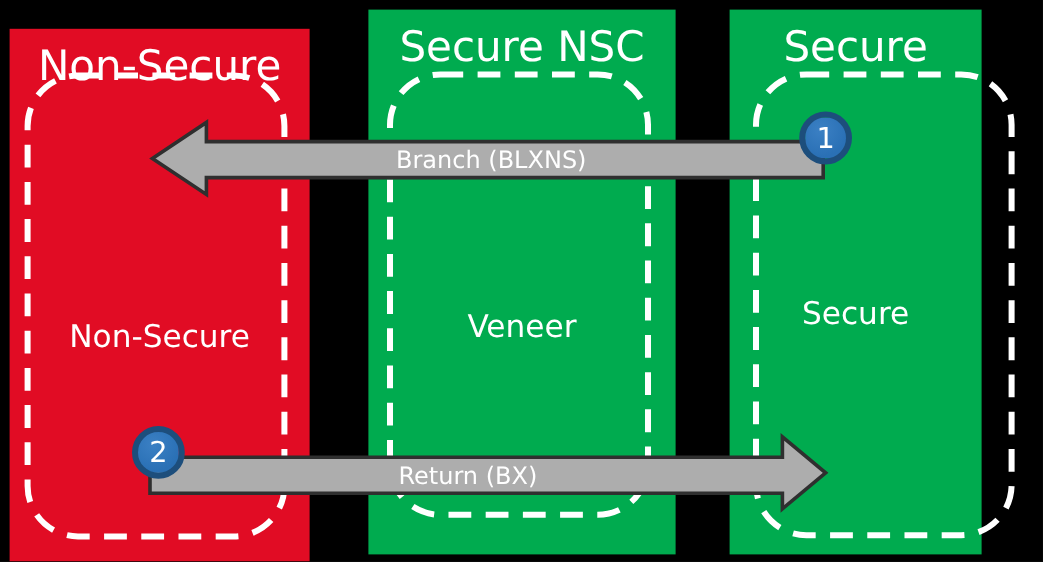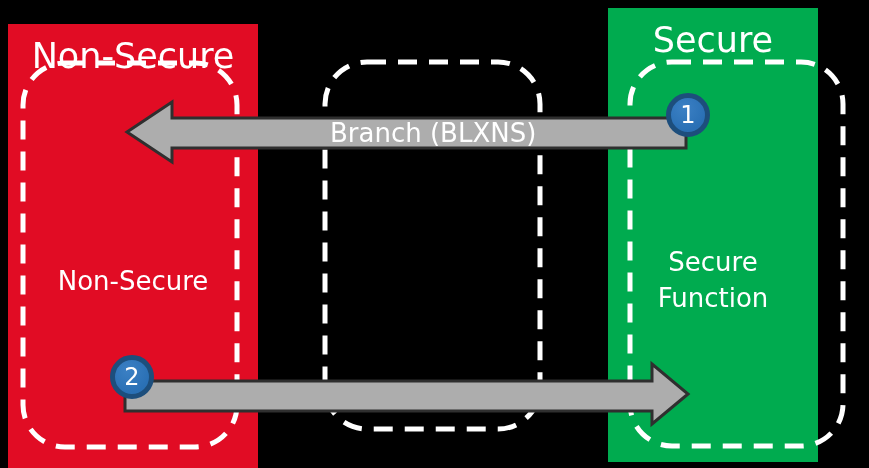--- a/index.html
+++ b/index.html
@@ -23,21 +23,21 @@
     font-size:26px;line-height:36px;
   }
   .col-body span{display:block;}
   .body-1{top:239px;}
   .body-2{top:247px;}
   .body-3{top:236px;}
   .overlay{position:absolute;left:0;top:0;pointer-events:none;}
   .dash-rect{fill:none;stroke:var(--dashed_border);stroke-width:5;stroke-dasharray:19 12;}
   .arrow-shape{fill:var(--arrow_fill);stroke:var(--arrow_outline);stroke-width:3;stroke-linejoin:miter;}
   .arrow-label{
-    position:absolute;font-size:26px;line-height:28px;white-space:nowrap;
+    position:absolute;font-size:20px;line-height:28px;white-space:nowrap;
     color:var(--arrow_label_text);
   }
   .label-branch{left:330px;top:119px;}
   .label-return{left:332px;top:382px;}
   .step-circle{
     position:absolute;width:34px;height:34px;border-radius:50%;
     border:5px solid var(--step_ring);
     background:radial-gradient(circle at 38% 30%, #3b80c4 0%, var(--step_fill) 70%);
     display:flex;align-items:center;justify-content:center;
     font-size:24px;color:#fff;
@@ -50,35 +50,42 @@
 
 <div class="canvas" style="--background: #000000; --non_secure_red: #e10c24; --secure_green: #00ab4f; --dashed_border: #ffffff; --arrow_fill: #adadad; --arrow_outline: #2f2f2f; --step_fill: #2a70b5; --step_ring: #1d4e7c; --text: #ffffff; --arrow_label_text: #ffffff;">
 
   <div class="col col-red">
     <div class="col-title">Non-Secure</div>
     <div class="col-body body-1">
       <span>Non-Secure</span>
     </div>
   </div>
 
+  <div class="col col-mid">
+    <div class="col-title">Secure NSC</div>
+    <div class="col-body body-2">
+      <span>Veneer</span>
+      <span></span>
+    </div>
+  </div>
 
   <div class="col col-right">
     <div class="col-title">Secure</div>
     <div class="col-body body-3">
       <span>Secure</span>
-      <span>Function</span>
     </div>
   </div>
 
   <svg class="overlay" width="869" height="468" viewBox="0 0 869 468">
     <rect class="dash-rect" x="23" y="63" width="214" height="384" rx="42"></rect>
     <rect class="dash-rect" x="325" y="62" width="215" height="367" rx="42"></rect>
     <rect class="dash-rect" x="630" y="62" width="213" height="384" rx="42"></rect>
     <polygon class="arrow-shape" points="127,132 172,102 172,118 686,118 686,148 172,148 172,162"></polygon>
     <polygon class="arrow-shape" points="688,394 652,424 652,411 125,411 125,381 652,381 652,364"></polygon>
   </svg>
 
   <div class="arrow-label label-branch">Branch (BLXNS)</div>
+  <div class="arrow-label label-return">Return (BX)</div>
 
   <div class="step-circle step-1">1</div>
   <div class="step-circle step-2">2</div>
 
 </div>
 
 </body></html>

